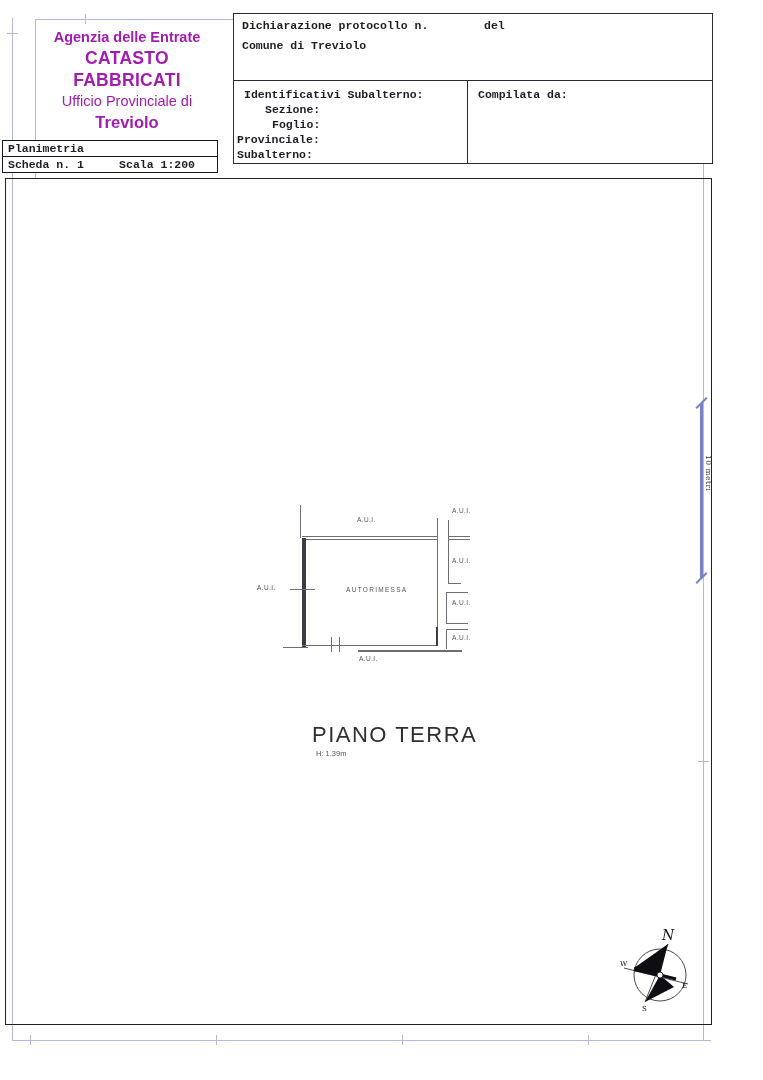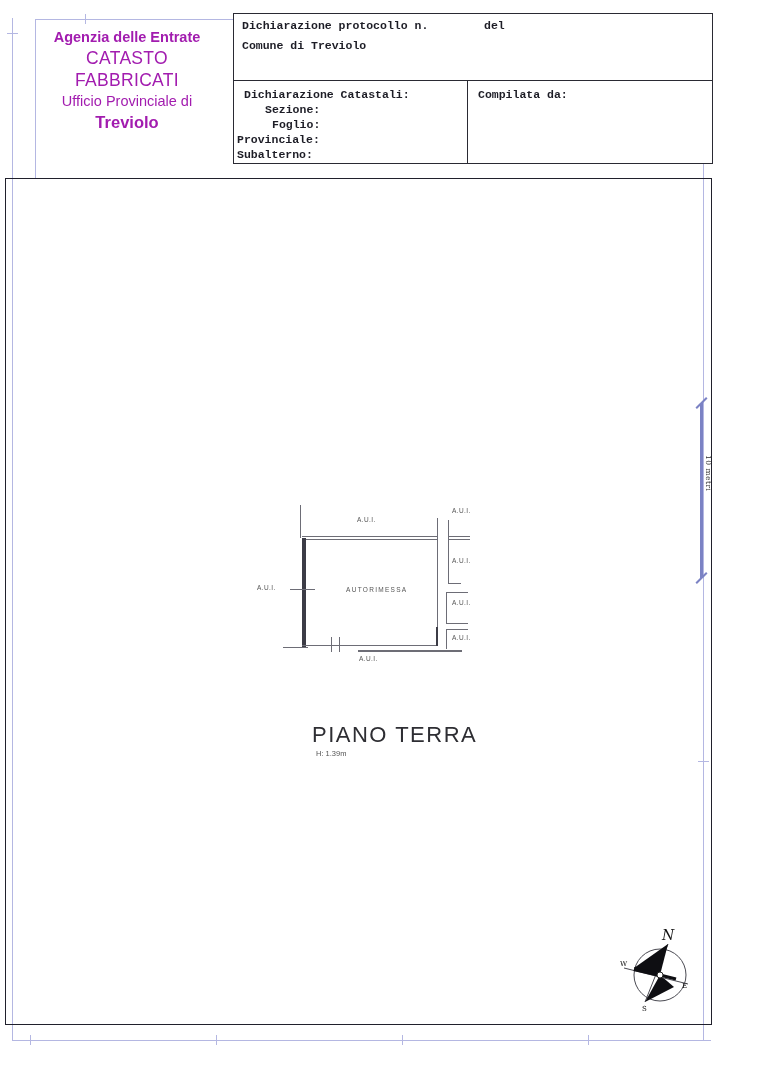--- a/index.html
+++ b/index.html
@@ -10,21 +10,21 @@
   .bl.v{width:1px;} .bl.h{height:1px;}
   .tickv{position:absolute;width:1px;height:10px;background:var(--frame-blue,#b4b7e2);}
   .tickh{position:absolute;height:1px;width:11px;background:var(--frame-blue,#b4b7e2);}
   .scalebar{position:absolute;width:3px;background:var(--scale-blue,#7b82c4);}
   .slash{position:absolute;width:15px;height:2px;background:var(--scale-blue,#7b82c4);transform:rotate(-45deg);}
   .scale-label{position:absolute;font-family:"DejaVu Serif",serif;font-size:7.5px;color:#2a2a2a;
         transform:rotate(90deg);transform-origin:0 0;white-space:nowrap;letter-spacing:.5px;}
   
   .agency{position:absolute;left:35px;top:27px;width:184px;text-align:center;color:#a21caf;}
   .agency .a1{font-size:14.5px;font-weight:bold;line-height:20px;}
-  .agency .a2{font-size:17.5px;font-weight:normal;line-height:22px;letter-spacing:.3px;}
+  .agency .a2{font-size:17.5px;font-weight:bold;line-height:22px;letter-spacing:.3px;}
   .agency .a3{font-size:14.5px;font-weight:normal;line-height:20px;}
   .agency .a4{font-size:16.5px;font-weight:bold;line-height:22px;}
   .mono{font-family:"Liberation Mono","DejaVu Sans Mono",monospace;font-weight:700;color:#1d1d26;}
   .pbox{position:absolute;left:2px;top:140px;width:214px;height:31px;border:1.5px solid #16161f;background:#fff;}
   .pbox .r1{height:15px;border-bottom:1.5px solid #16161f;font-size:11.5px;line-height:15px;padding-left:5px;}
   .pbox .r2{height:15px;font-size:11.5px;line-height:16px;display:flex;justify-content:space-between;
         padding:0 22px 0 5px;}
   .box1{position:absolute;left:233px;top:13px;width:478px;height:66px;border:1.5px solid #2a2a33;background:#fff;}
   .box1 .t{position:absolute;font-size:11.5px;}
   .box2{position:absolute;left:233px;top:80px;width:478px;height:82px;border:1.5px solid #2a2a33;background:#fff;}
@@ -65,30 +65,37 @@
     <div class="tickh" style="left:698px;top:761px"></div>
   </div>
 
   <div class="agency">
     <div class="a1">Agenzia delle Entrate</div>
     <div class="a2">CATASTO FABBRICATI</div>
     <div class="a3">Ufficio Provinciale di</div>
     <div class="a4">Treviolo</div>
   </div>
 
+  <div class="pbox mono">
+    <div class="r1">Planimetria</div>
+    <div class="r2">
+      <span>Scheda n. 1</span>
+      <span>Scala 1:200</span>
+    </div>
+  </div>
 
   <div class="box1 mono">
     <span class="t" style="left:8px;top:5px">Dichiarazione protocollo n.</span>
     <span class="t" style="left:250px;top:5px">del</span>
     <span class="t" style="left:8px;top:25px">Comune di Treviolo</span>
   </div>
 
   <div class="box2 mono">
     <div class="divider"></div>
-    <span class="t" style="left:10px;top:6px">Dichiarazione Catastali:</span>
+    <span class="t" style="left:10px;top:6px">Identificativi Subalterno:</span>
     <span class="t" style="left:31px;top:21px">Sezione:</span>
     <span class="t" style="left:38px;top:36px">Foglio:</span>
     <span class="t" style="left:3px;top:51px">Provinciale:</span>
     <span class="t" style="left:3px;top:66px">Subalterno:</span>
     <span class="t" style="left:244px;top:6px">Compilata da:</span>
   </div>
 
   <div class="mainframe"></div>
 
   <div class="scalebar" style="left:700px;top:403px;height:175px"></div>

